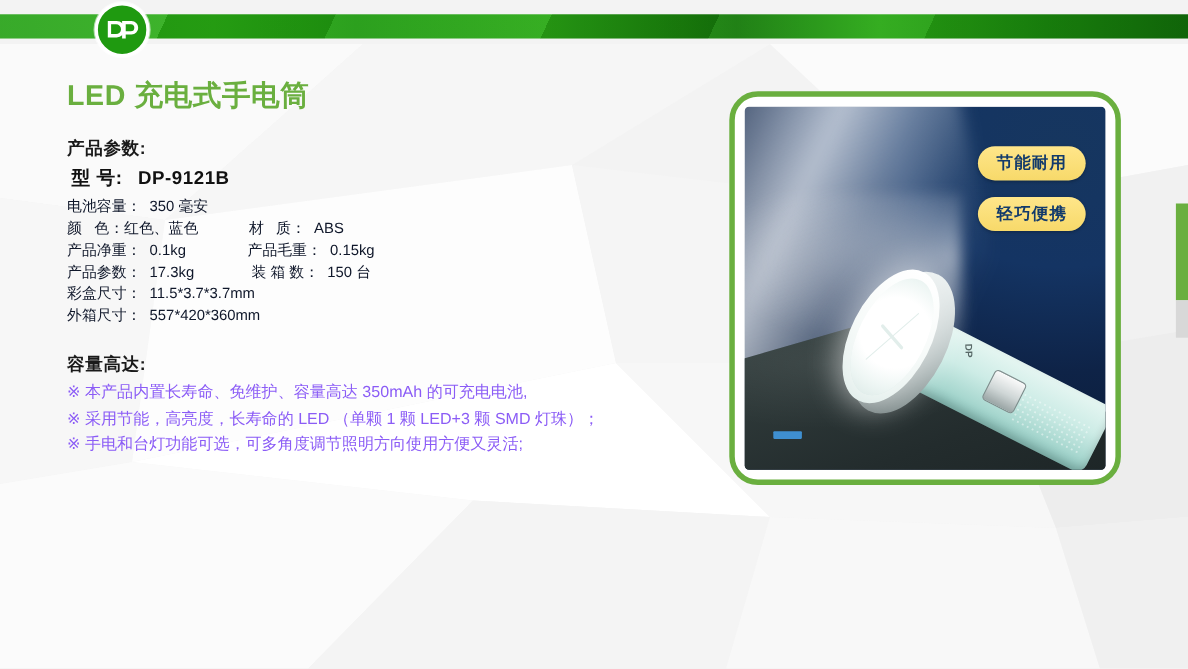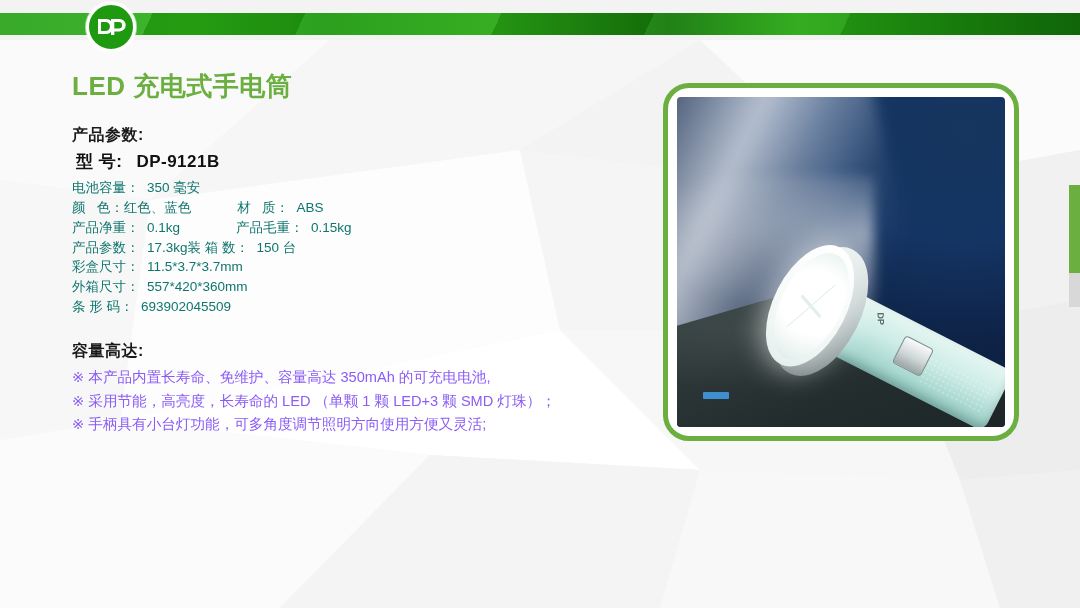--- a/index.html
+++ b/index.html
@@ -27,30 +27,30 @@
   }
   .logo{
     position:absolute;left:86px;top:2px;width:44px;height:44px;border-radius:50%;
     background:#1f9a10;border:3px solid #ffffff;
     display:flex;align-items:center;justify-content:center;
     box-shadow:0 0 0 1px rgba(255,255,255,.6);
   }
   .logo svg{display:block;}
 
   
-  .left{position:absolute;left:72px;top:72px;width:575px;}
+  .left{position:absolute;left:61px;top:72px;width:575px;}
   .title{
     font-size:26px;font-weight:bold;color:#6aaf3f;letter-spacing:.5px;
     margin:0 0 24px 0;line-height:1.1;
   }
   .sec-head{font-size:16px;font-weight:bold;color:#1a1a1a;margin:0 0 4px 0;letter-spacing:.5px;}
   .model{font-size:17px;font-weight:bold;color:#111;margin:0 0 5px 4px;letter-spacing:.5px;}
   .model .mv{margin-left:14px;}
   .spec-list{margin:0;padding:0;list-style:none;}
-  .spec-row{font-size:13.5px;color:#0f766e;line-height:1.48;white-space:pre;}
+  .spec-row{font-size:13.5px;color:#0f172a;line-height:1.48;white-space:pre;}
   .spec-row .c2{display:inline-block;}
 
   .feat-head{font-size:16px;font-weight:bold;color:#1a1a1a;margin:24px 0 4px 0;letter-spacing:.5px;}
   .feat-list{margin:0;padding:0;list-style:none;}
   .feat{font-size:14.6px;color:#8b5cf6;line-height:1.52;margin-bottom:1px;}
 
   
   .photo-frame{
     position:absolute;left:663px;top:83px;width:356px;height:358px;
     border:5px solid #6aaf3f;border-radius:26px;background:#ffffff;
@@ -190,31 +190,30 @@
 
     <div class="sec-head">产品参数:</div>
     <div class="model">
       <span>型 号:</span><span class="mv">DP-9121B</span>
     </div>
 
     <ul class="spec-list">
       <li class="spec-row"><span>电池容量：  350 毫安</span></li>
       <li class="spec-row"><span>颜   色：红色、蓝色</span><span class="c2" style="margin-left:46px">材   质：  ABS</span></li>
       <li class="spec-row"><span>产品净重：  0.1kg</span><span class="c2" style="margin-left:56px">产品毛重：  0.15kg</span></li>
-      <li class="spec-row"><span>产品参数：  17.3kg</span><span class="c2" style="">装 箱 数：  150 台</span></li>
+      <li class="spec-row"><span>产品参数：  17.3kg</span><span class="c2" style="margin-left:52px">装 箱 数：  150 台</span></li>
       <li class="spec-row"><span>彩盒尺寸：  11.5*3.7*3.7mm</span></li>
       <li class="spec-row"><span>外箱尺寸：  557*420*360mm</span></li>
-      <li class="spec-row"><span>条 形 码：  693902045509</span></li>
     </ul>
 
     <div class="feat-head">容量高达:</div>
     <ul class="feat-list">
       <li class="feat">※  本产品内置长寿命、免维护、容量高达 350mAh 的可充电电池,</li>
       <li class="feat">※  采用节能，高亮度，长寿命的 LED  （单颗 1 颗 LED+3 颗 SMD 灯珠）；</li>
-      <li class="feat">※  手柄具有小台灯功能，可多角度调节照明方向使用方便又灵活;</li>
+      <li class="feat">※  手电和台灯功能可选，可多角度调节照明方向使用方便又灵活;</li>
     </ul>
   </div>
 
   <div class="photo-frame">
     <div class="photo">
       <div class="beam"></div>
       <div class="beam2"></div>
       <div class="rock"></div>
       <div class="rock-mark"></div>
 
@@ -227,18 +226,22 @@
         <div class="bezel"></div>
         <div class="lens-rim"></div>
         <div class="lens">
           <div class="lens-cross">
               <i></i>
               <i></i>
             </div>
         </div>
       </div>
 
+      <div class="badges">
+        <div class="badge">节能耐用</div>
+        <div class="badge">轻巧便携</div>
+      </div>
     </div>
   </div>
 
   <div class="edge-bar"></div>
   <div class="edge-bar-grey"></div>
 </div>
 
 </body></html>

